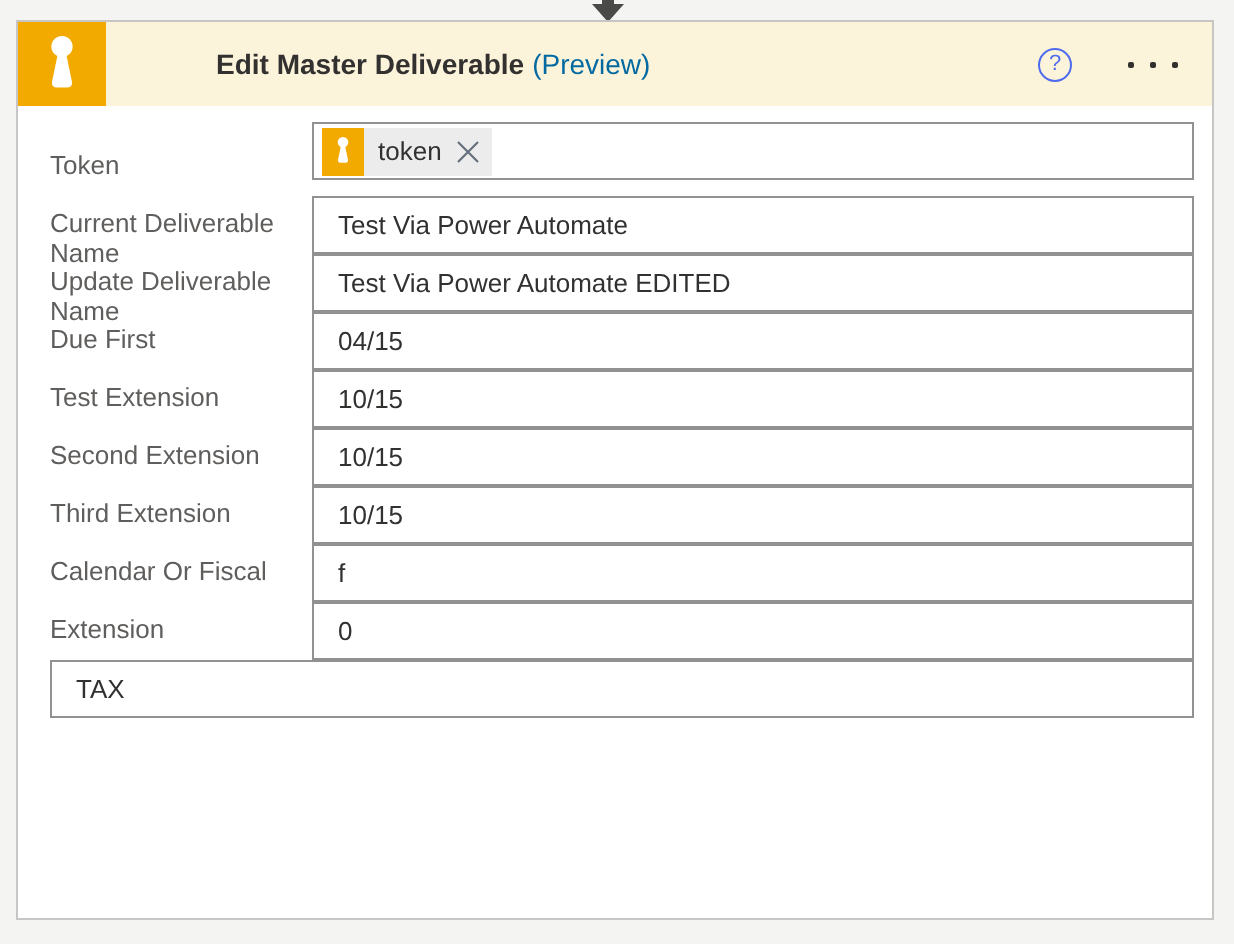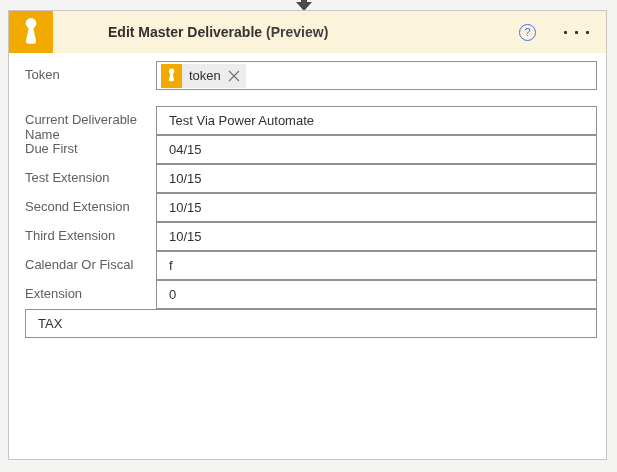--- a/index.html
+++ b/index.html
@@ -25,39 +25,39 @@
   .card-header {
     height:42px; background:#fcf3db;
     display:flex; align-items:center; cursor:pointer;
   }
   .icon-tile {
     width:44px; height:42px; background:#f2a900; flex:none;
     display:flex; align-items:center; justify-content:center;
   }
   .title-wrap { margin-left:16px; font-size:14px; color:#323130; white-space:nowrap; }
   .title { font-weight:bold;padding-left:39px; }
-  .preview { font-weight:bold; color:#404040; margin-left:4px; }
+  .preview { font-weight:normal; color:#0369a1; margin-left:4px; }
 
   .header-actions { margin-left:auto; display:flex; align-items:center; padding-right:15px; }
   .help-btn {
     width:17px; height:17px; border-radius:50%;
     border:1px solid #4f6bed; color:#4f6bed; background:transparent;
     font-size:11px; line-height:15px; text-align:center;
     font-family:inherit; cursor:pointer; margin-right:26px;
   }
   .menu-btn {
     border:none; background:transparent; cursor:pointer;
     display:flex; align-items:center; gap:8px; padding:4px 2px;
   }
   .menu-btn .dot { width:3px; height:3px; background:#323130; border-radius:1px; }
 
   
   .card-body { padding:8px 9px 0 16px; }
   .field-row { display:flex; align-items:flex-start; height:29px; margin-bottom:0; }
-  .field-row.token-row { margin-bottom:16px; }
+  .field-row.token-row { margin-bottom:8px;align-items:flex-end; }
   .field-label {
     width:131px; flex:none; padding:6px 10px 0 0;
     font-size:13px; line-height:15px; color:#605e5c;
   }
   .field-input {
     flex:1; height:29px; border:1px solid #919191; background:#fff;
     font-family:inherit; font-size:13px; color:#323130; padding:0 12px;
   }
 
   
@@ -123,20 +123,24 @@
           </button>
         </span>
       </div>
     </div>
 
     <div class="field-row">
       <div class="field-label">Current Deliverable Name</div>
       <input class="field-input" type="text" value="Test Via Power Automate" style="">
     </div>
 
+    <div class="field-row">
+      <div class="field-label">Update Deliverable Name</div>
+      <input class="field-input" type="text" value="Test Via Power Automate EDITED" style="">
+    </div>
 
     <div class="field-row">
       <div class="field-label">Due First</div>
       <input class="field-input" type="text" value="04/15" style="">
     </div>
 
     <div class="field-row">
       <div class="field-label">Test Extension</div>
       <input class="field-input" type="text" value="10/15" style="">
     </div>

